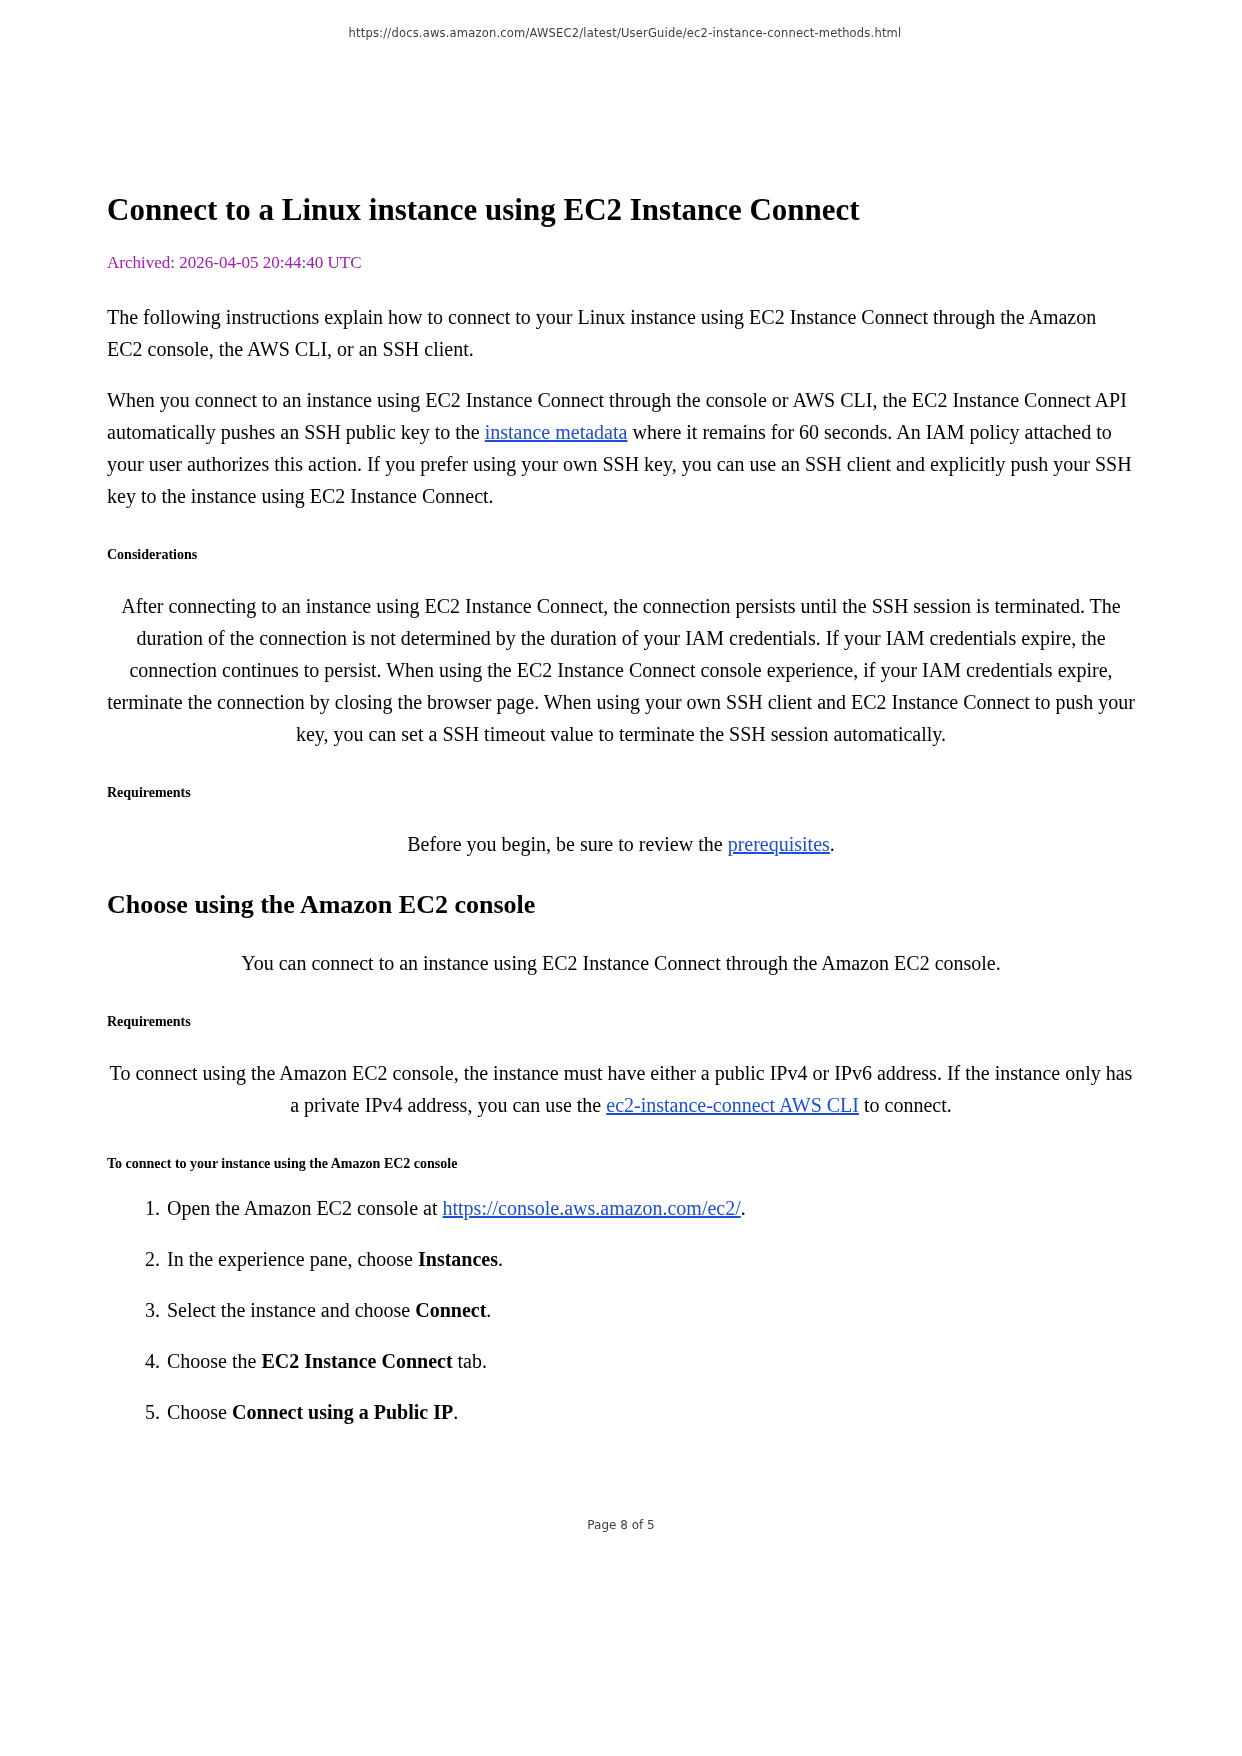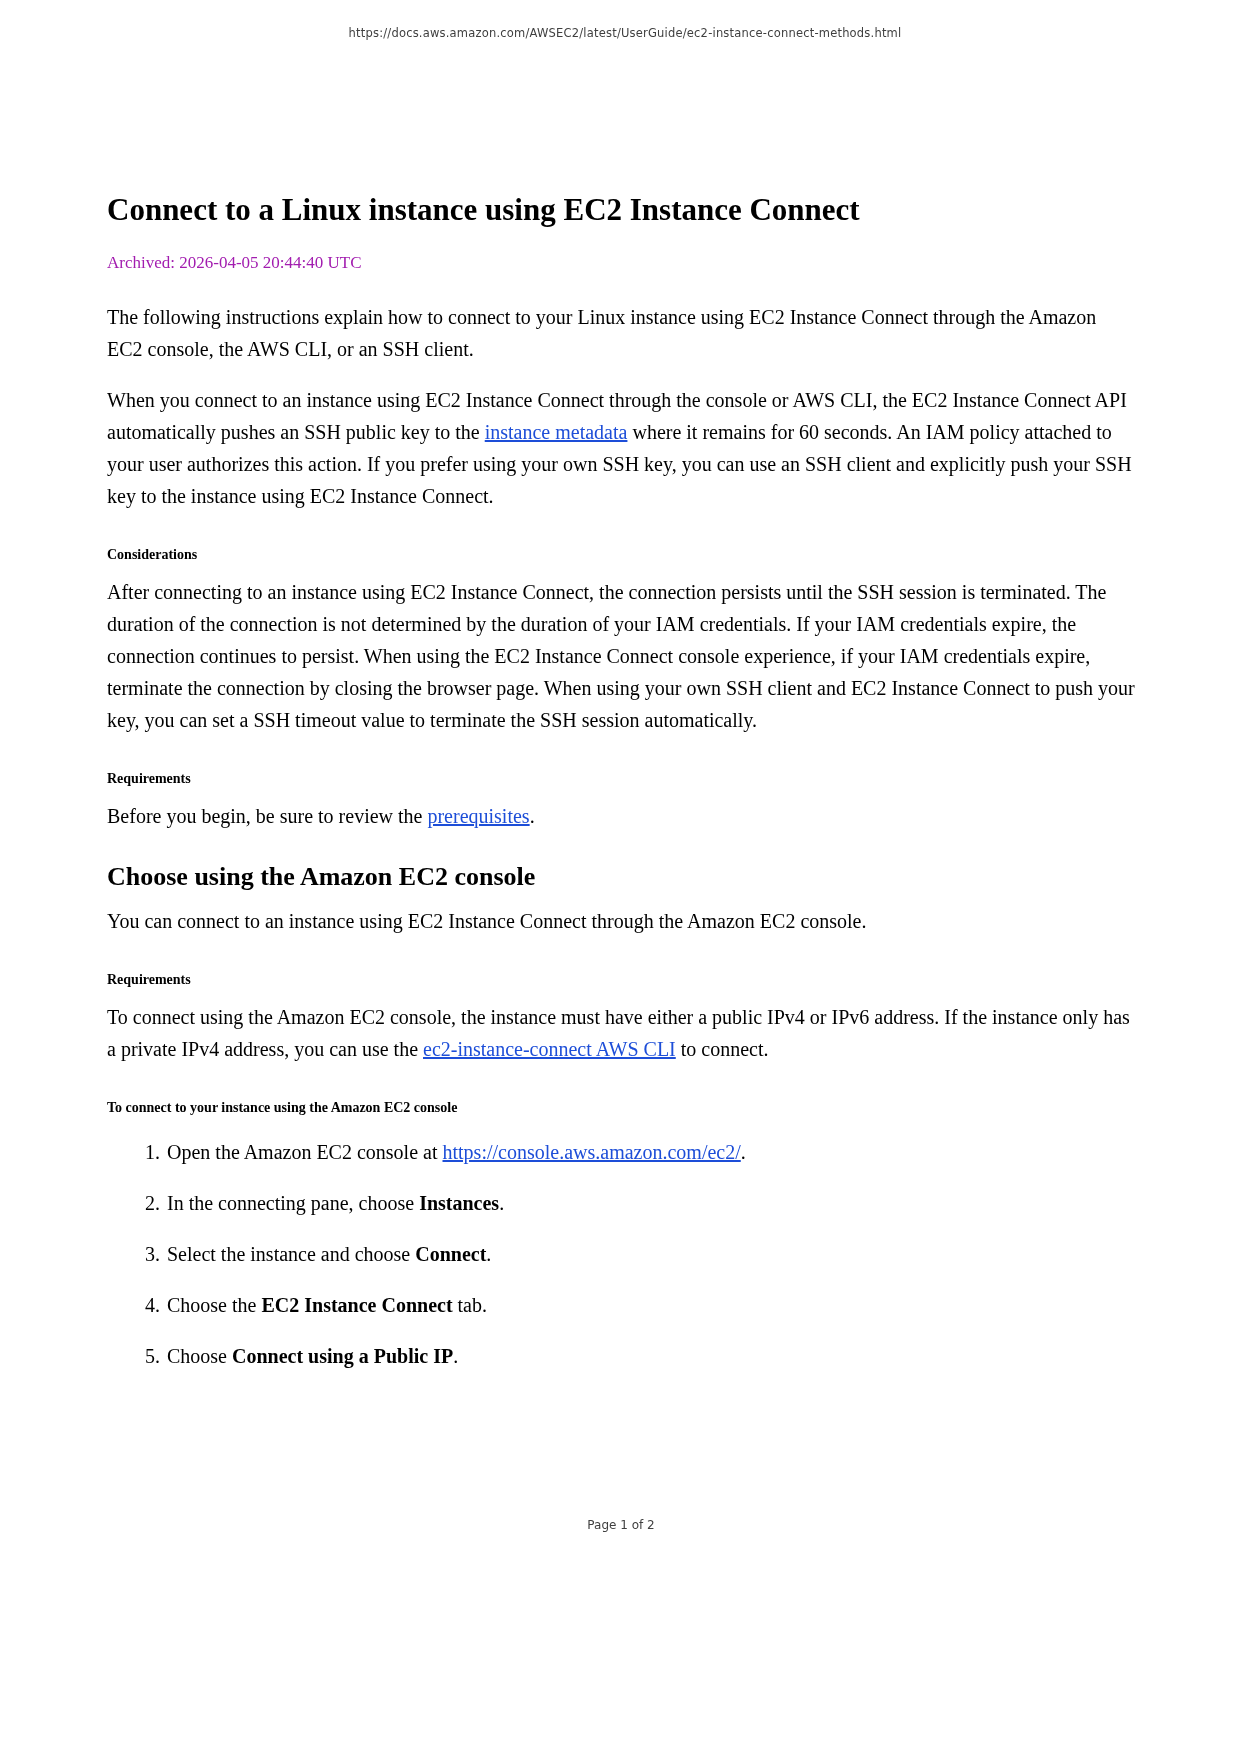--- a/index.html
+++ b/index.html
@@ -45,21 +45,21 @@
     font-size: 17px;
     line-height: 22px;
     color: #a21caf;
   }
   .para {
     margin-top: 19px;
     font-size: 20px;
     line-height: 32px;
   }
   .para.lead { margin-top: 27px; }
-  .para.after-head { margin-top: 12px; }
+  .para.after-head { margin-top: 26px; text-align: center; }
   .mini-head {
     margin-top: 33px;
     font-size: 14px;
     line-height: 19px;
     font-weight: 700;
   }
   .h2 {
     margin-top: 28px;
     font-size: 26px;
     line-height: 33px;
@@ -110,25 +110,25 @@
   <div class="mini-head">Requirements</div>
 
   <p class="para after-head"><span>To connect using the Amazon EC2 console, the instance must have either a public IPv4 or IPv6 address. If the instance only has a private IPv4 address, you can use the </span><a class="link" href="#">ec2-instance-connect AWS CLI</a><span> to connect.</span></p>
 
   <div class="mini-head">To connect to your instance using the Amazon EC2 console</div>
 
   <div class="steps">
 
     <div class="step"><span class="step-num">1.</span><span>Open the Amazon EC2 console at </span><a class="link" href="#">https://console.aws.amazon.com/ec2/</a><span>.</span></div>
 
-    <div class="step"><span class="step-num">2.</span><span>In the connecting pane, choose </span><b>Instances</b><span>.</span></div>
+    <div class="step"><span class="step-num">2.</span><span>In the experience pane, choose </span><b>Instances</b><span>.</span></div>
 
     <div class="step"><span class="step-num">3.</span><span>Select the instance and choose </span><b>Connect</b><span>.</span></div>
 
     <div class="step"><span class="step-num">4.</span><span>Choose the </span><b>EC2 Instance Connect</b><span> tab.</span></div>
 
     <div class="step"><span class="step-num">5.</span><span>Choose </span><b>Connect using a Public IP</b><span>.</span></div>
 
   </div>
 
 </div>
 
-<div class="print-footer">Page 1 of 2</div>
+<div class="print-footer">Page 8 of 5</div>
 
 </body></html>

